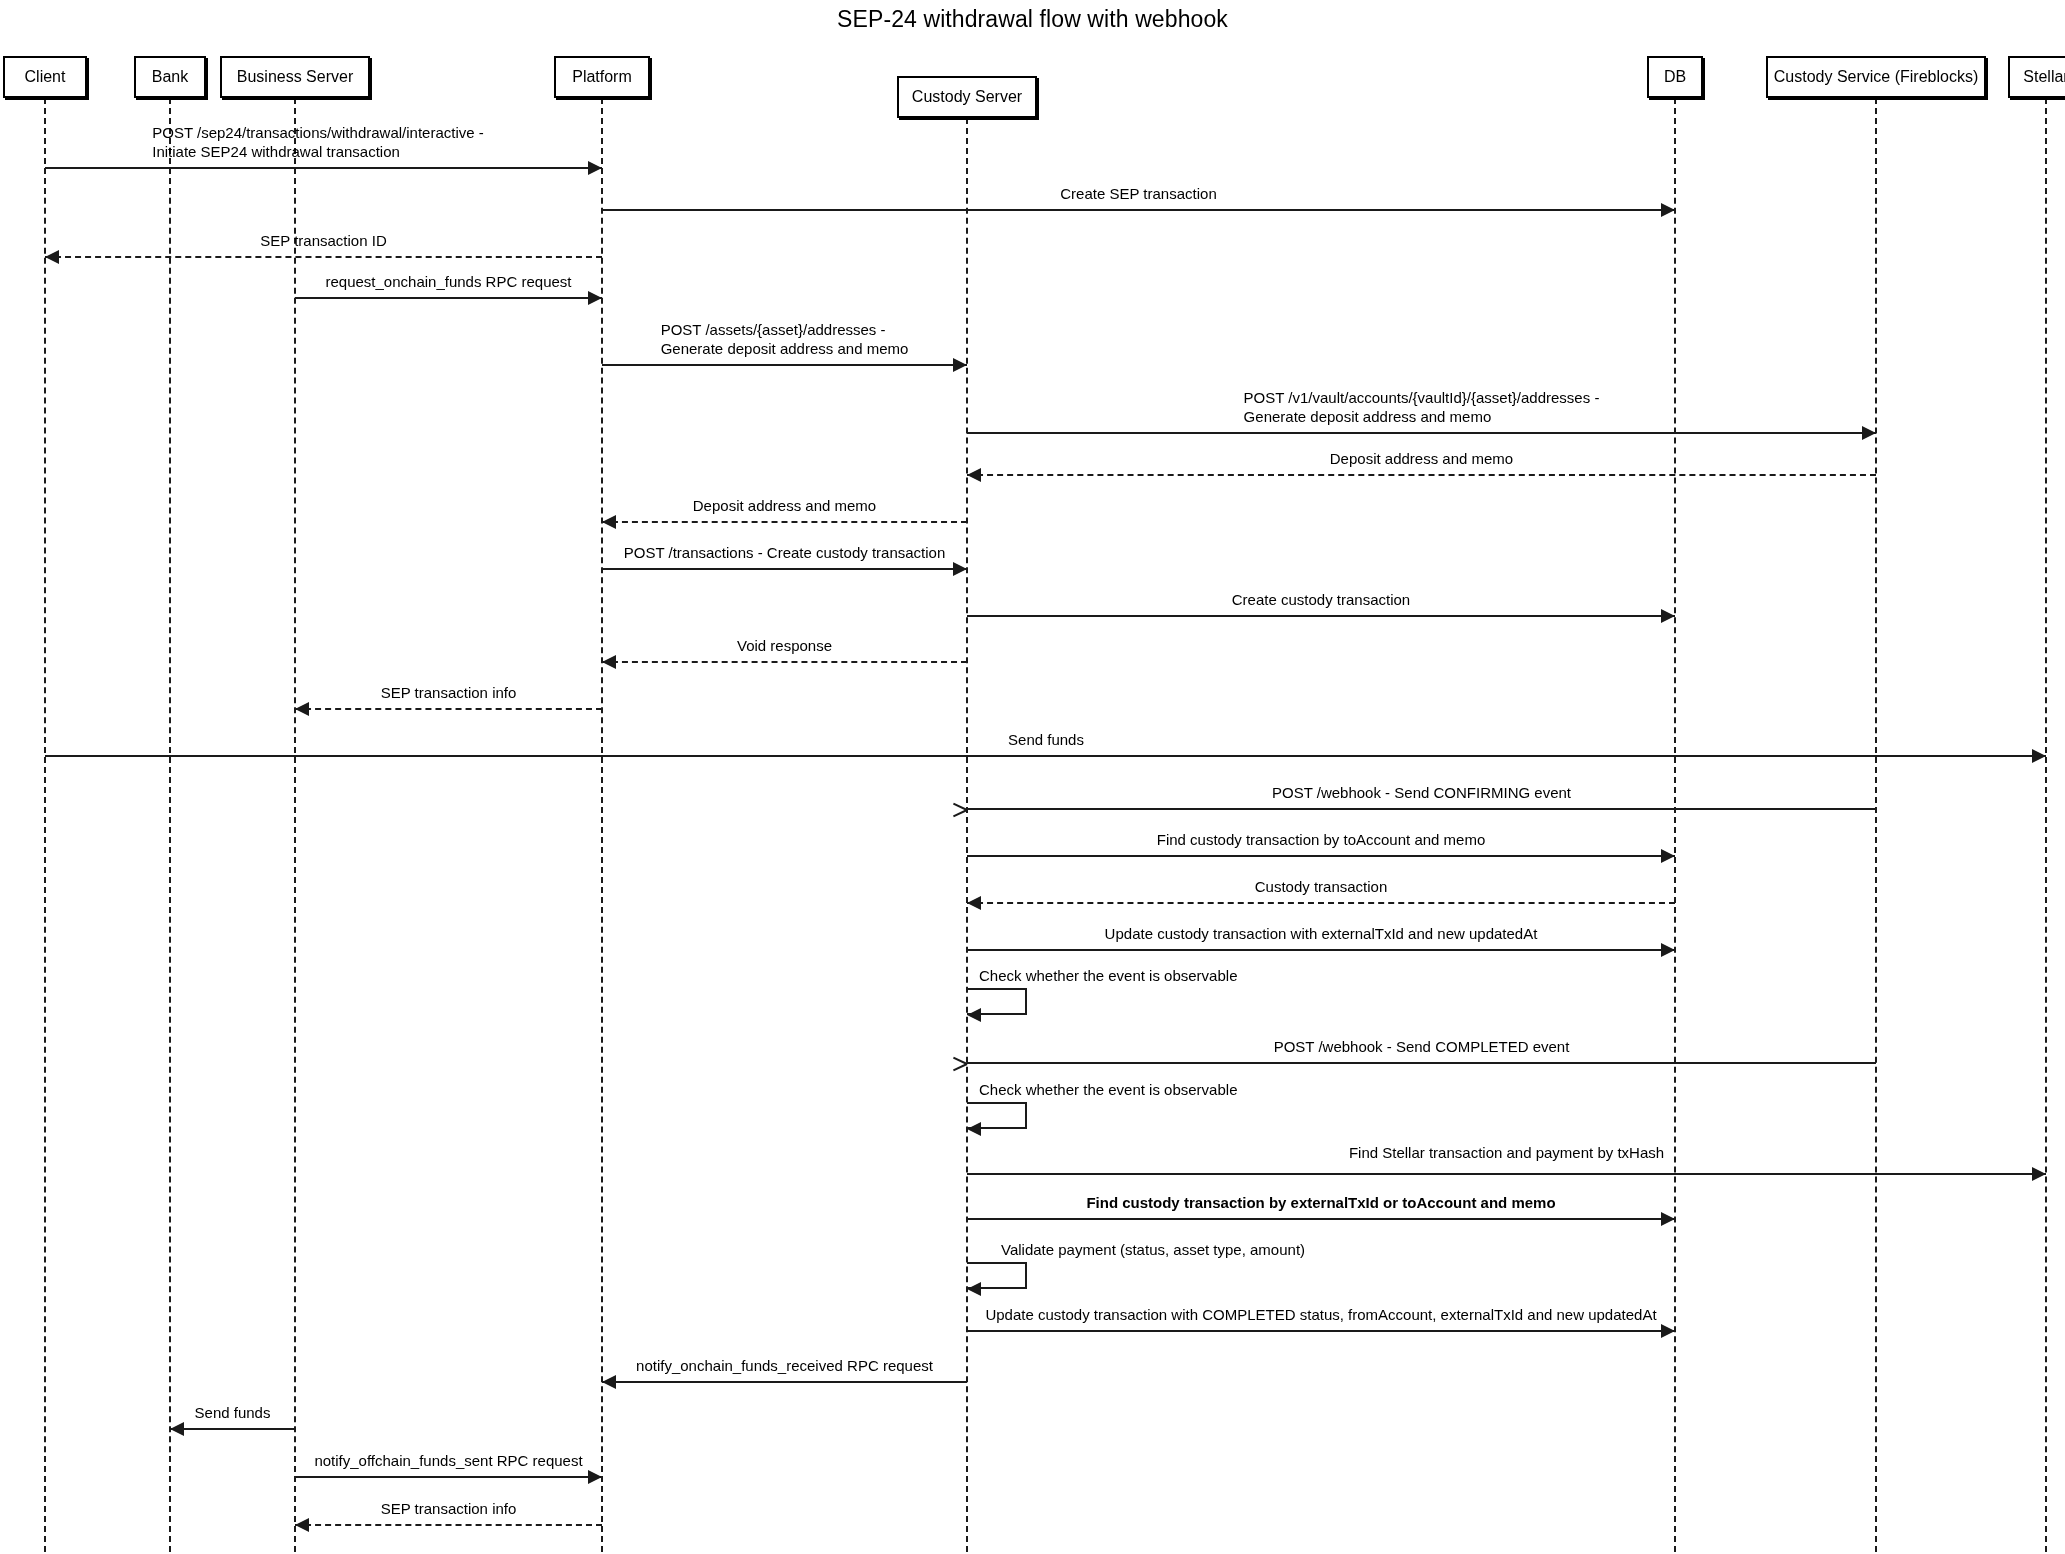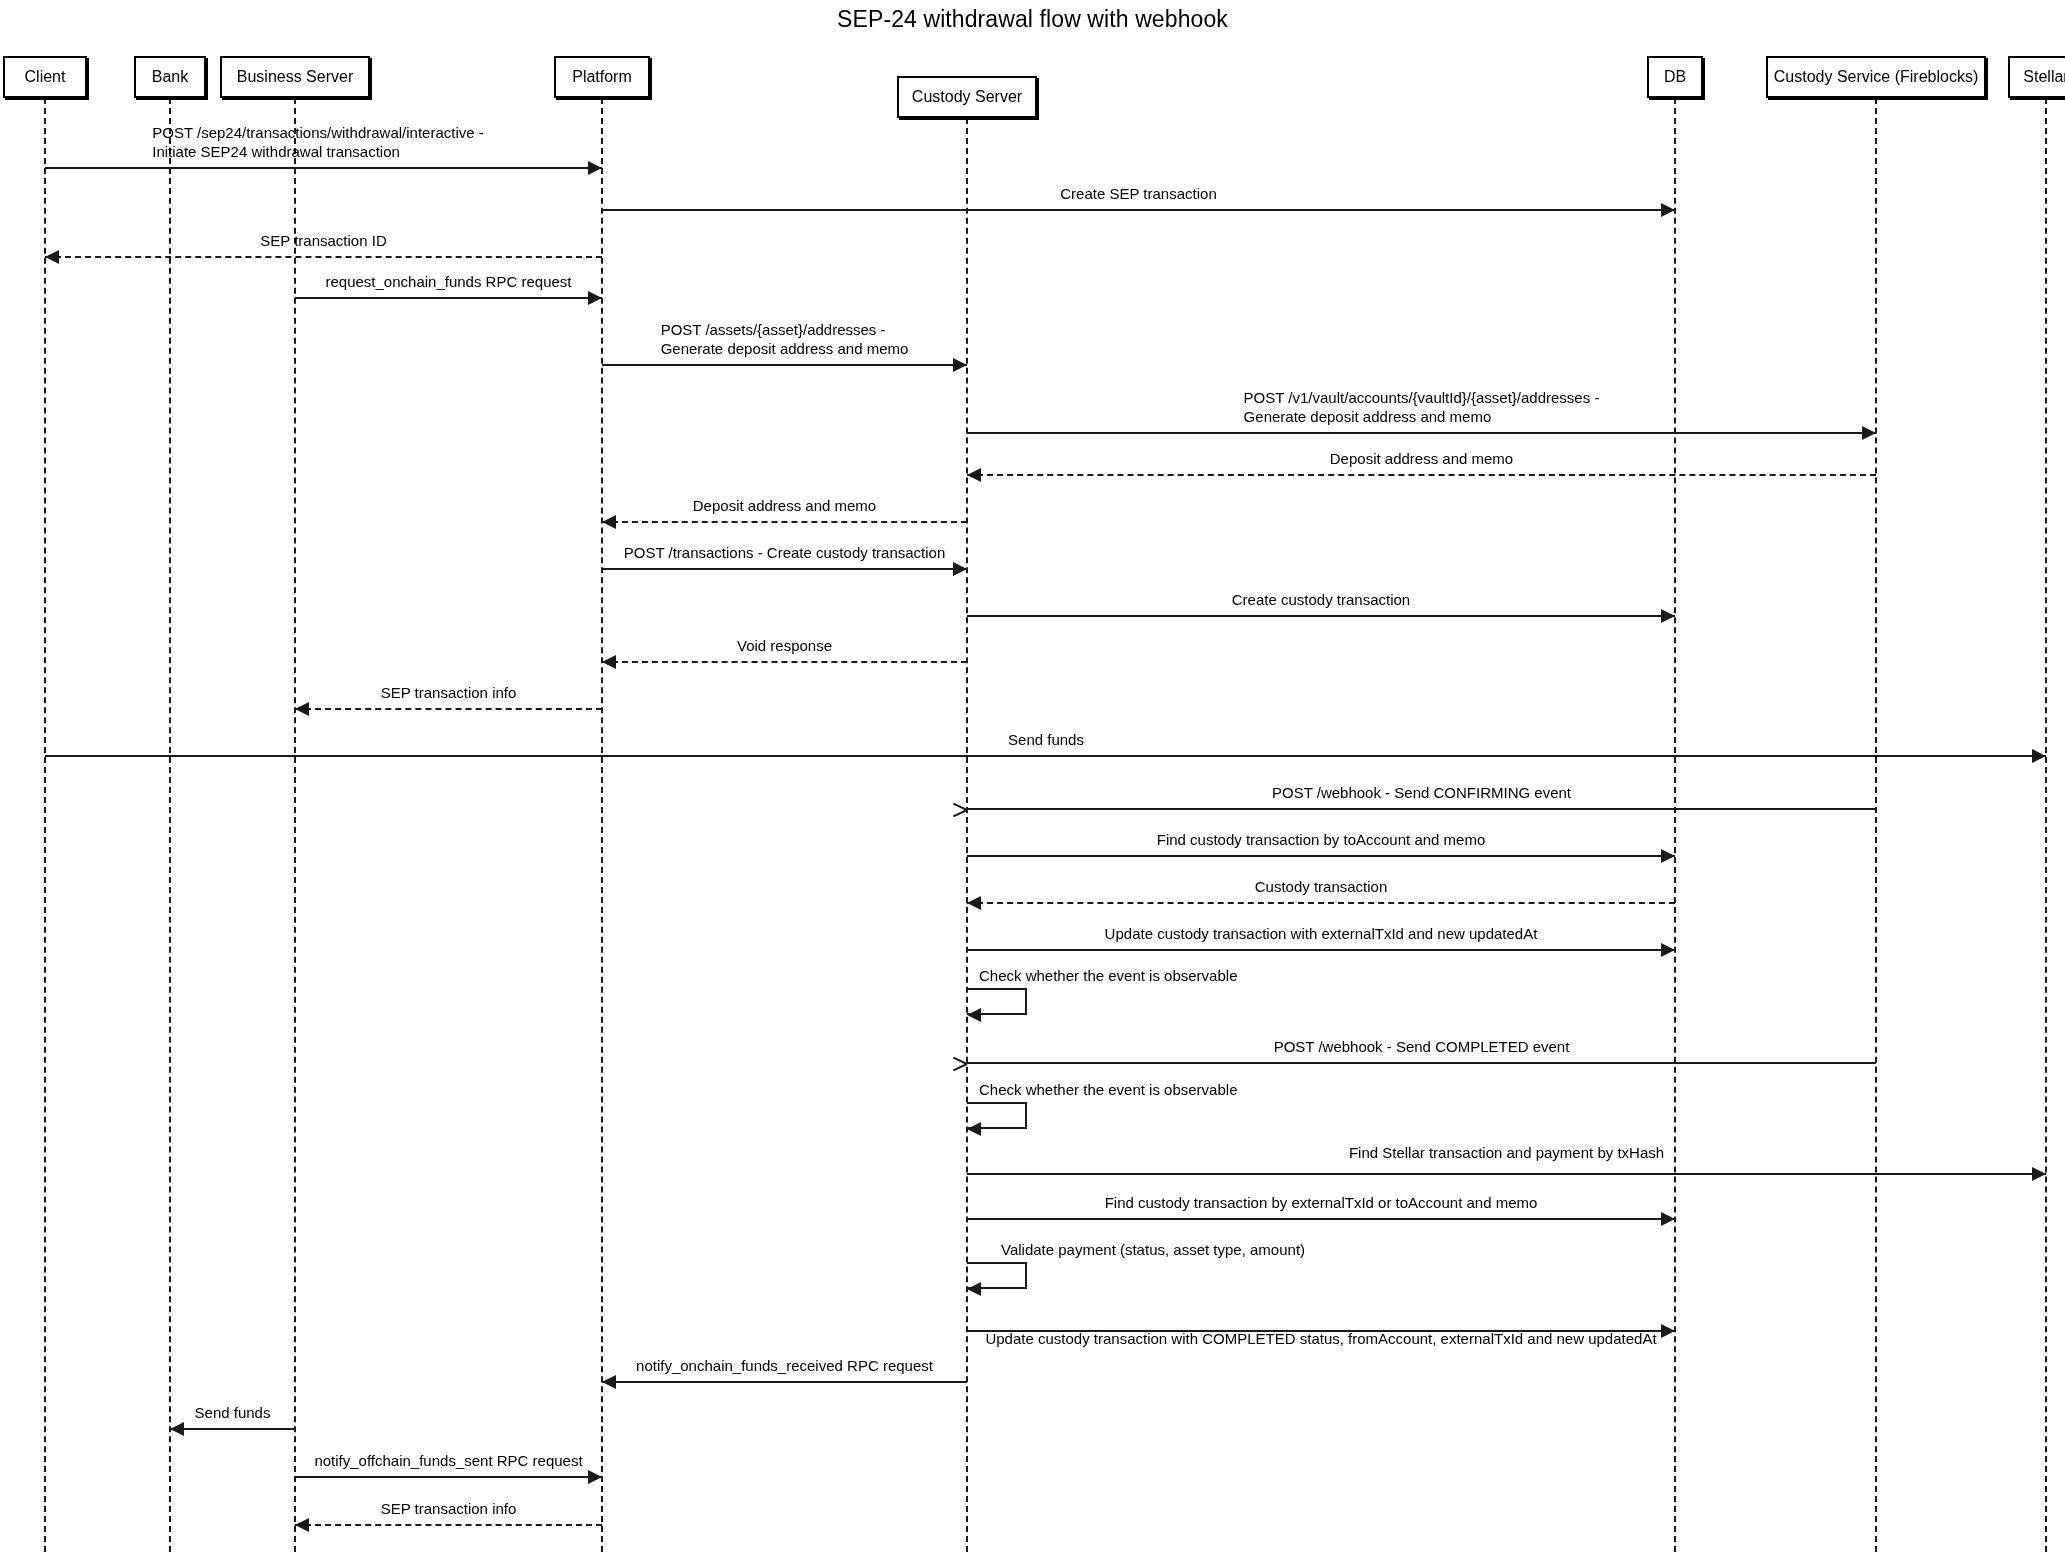--- a/index.html
+++ b/index.html
@@ -210,26 +210,26 @@
       <div class="msg-label center" style="left: 1421.5px; top: 1037px;">
         <div>POST /webhook - Send COMPLETED event</div>
       </div>
       <div class="msg-line" style="left: 967px; top: 1173px; width: 1079px;"></div>
       <div class="arrow-head right" style="left: 2032px; top: 1167px;"></div>
       <div class="msg-label center" style="left: 1506.5px; top: 1143px;">
         <div>Find Stellar transaction and payment by txHash</div>
       </div>
       <div class="msg-line" style="left: 967px; top: 1218px; width: 708px;"></div>
       <div class="arrow-head right" style="left: 1661px; top: 1212px;"></div>
-      <div class="msg-label center" style="left: 1321px; top: 1193px;">
+      <div class="msg-label center" style="left: 1321px; top: 1193px; font-weight: bold;">
         <div>Find custody transaction by externalTxId or toAccount and memo</div>
       </div>
       <div class="msg-line" style="left: 967px; top: 1330px; width: 708px;"></div>
       <div class="arrow-head right" style="left: 1661px; top: 1324px;"></div>
-      <div class="msg-label center" style="left: 1321px; top: 1305px; margin-top: 24px;">
+      <div class="msg-label center" style="left: 1321px; top: 1305px;">
         <div>Update custody transaction with COMPLETED status, fromAccount, externalTxId and new updatedAt</div>
       </div>
       <div class="msg-line" style="left: 602px; top: 1381px; width: 365px;"></div>
       <div class="arrow-head left" style="left: 602px; top: 1375px;"></div>
       <div class="msg-label center" style="left: 784.5px; top: 1356px;">
         <div>notify_onchain_funds_received RPC request</div>
       </div>
       <div class="msg-line" style="left: 170px; top: 1428px; width: 125px;"></div>
       <div class="arrow-head left" style="left: 170px; top: 1422px;"></div>
       <div class="msg-label center" style="left: 232.5px; top: 1403px;">

